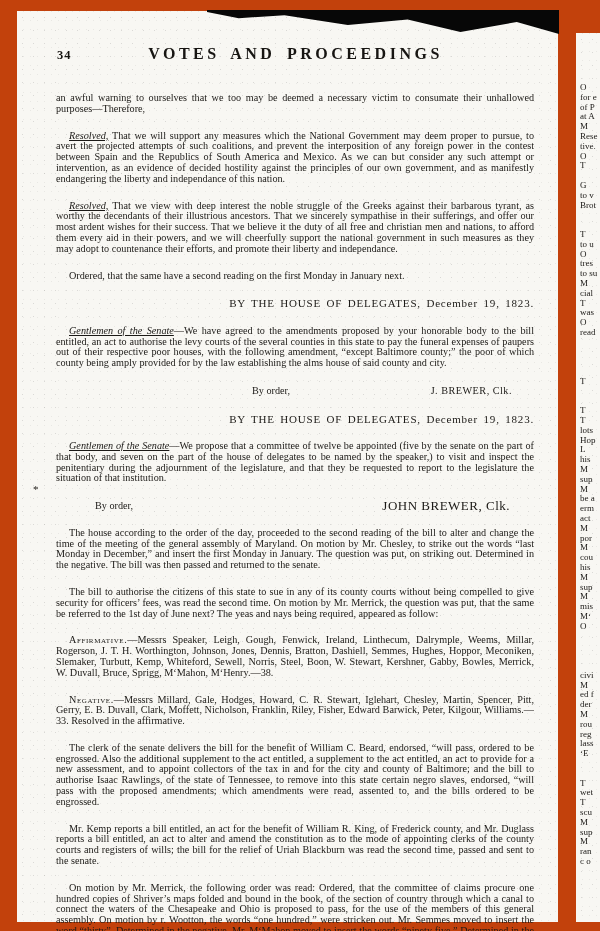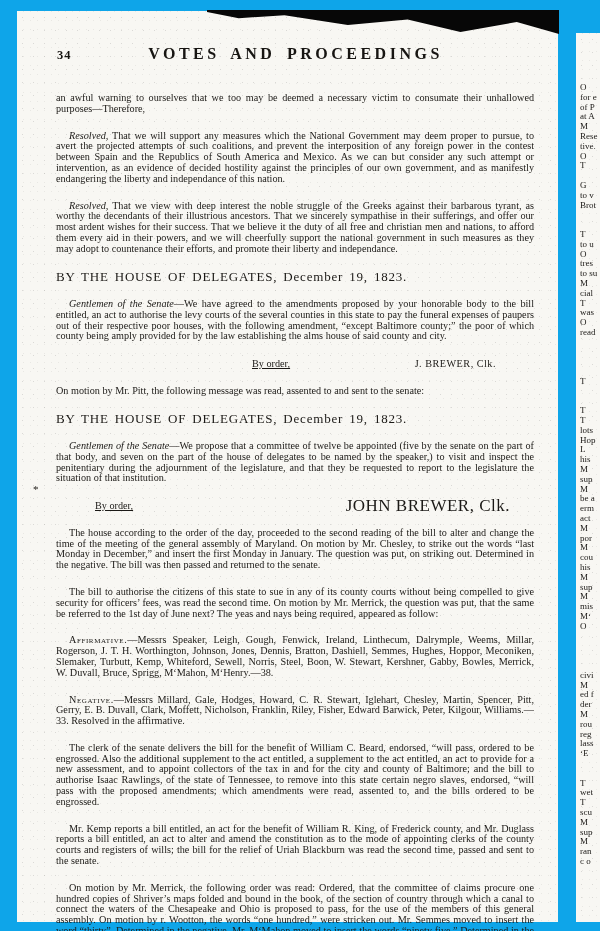--- a/index.html
+++ b/index.html
@@ -1,21 +1,21 @@
 <!DOCTYPE html>
 <html><head>
 <meta charset="utf-8">
 <style>
   html,body{margin:0;padding:0;}
   body{
     width:600px;height:931px;overflow:hidden;
     background:#070707;
     font-family:"Liberation Serif","DejaVu Serif",serif;
   }
-  .scan{position:relative;width:600px;height:931px;background:#0ea5e9;}
+  .scan{position:relative;width:600px;height:931px;background:#c2410c;}
   .paper{
     background-color:#f8f7f3;
     background-image:
       radial-gradient(rgba(60,60,60,.16) .6px, transparent .7px),
       radial-gradient(rgba(90,90,90,.10) .5px, transparent .6px);
     background-size:11px 13px, 7px 9px;
     background-position:0 0, 3px 5px;
   }
   .page-main{
     position:absolute;left:17px;top:11px;width:541px;height:911px;
@@ -36,33 +36,33 @@
     word-spacing:4px;
   }
   .textcol{
     margin:2px 8px 0 23px;
     font-size:10.2px;line-height:10.8px;
     text-align:justify;
     color:#1b1916;
   }
   .textcol p{margin:16px;padding:0;text-indent:13px;}
   .textcol p.noindent{text-indent:0;}
-  .lead-i{font-style:italic;}
+  .lead-i{font-style:italic;text-decoration:underline;}
   .lead-sc{font-variant:small-caps;letter-spacing:.6px;}
   .doc-head{
-    margin:0;text-align:left;text-indent:0 !important;
-    font-size:13px;letter-spacing:.8px;word-spacing:2px;line-height:12.5px;
+    margin:0;text-align:right;text-indent:0 !important;
+    font-size:11px;letter-spacing:.8px;word-spacing:2px;line-height:12.5px;
   }
   .byorder{display:flex;line-height:11.5px;}
-  .byorder .bo-left{white-space:nowrap;text-decoration:underline;}
+  .byorder .bo-left{white-space:nowrap;}
   .byorder .bo-right{margin-left:auto;white-space:nowrap;letter-spacing:.5px;}
   .byorder.bo1 .bo-left{margin-left:212px;}
-  .byorder.bo1 .bo-right{margin-right:54px;}
+  .byorder.bo1 .bo-right{margin-right:38px;}
   .byorder.bo2 .bo-left{margin-left:55px;}
-  .byorder.bo2 .bo-right{margin-right:40px;font-size:17px;}
+  .byorder.bo2 .bo-right{margin-right:40px;font-size:13px;}
   .margin-mark{
     position:absolute;left:16px;top:472px;font-size:11px;color:#23201c;
   }
   .sliver-page{
     position:absolute;left:576px;top:33px;width:24px;height:889px;
     color:#1b1916;overflow:hidden;
   }
   .sliver-lines{
     padding:50px 0 0 4px;
     font-size:9px;line-height:9.8px;
@@ -81,28 +81,28 @@
       <span class="page-number">34</span>
       <div class="page-title">VOTES AND PROCEEDINGS</div>
     </div>
 
     <span class="margin-mark">*</span>
 
     <div class="textcol">
       <p class="noindent"><span>an awful warning to ourselves that we too may be deemed a necessary victim to consumate their unhallowed purposes—Therefore,</span></p>
       <p><span class="lead-i">Resolved,</span><span> That we will support any measures which the National Government may deem proper to pursue, to avert the projected attempts of such coalitions, and prevent the interposition of any foreign power in the contest between Spain and the Republics of South America and Mexico.  As we can but consider any such attempt or intervention, as an evidence of decided hostility against the principles of our own government, and as manifestly endangering the liberty and independance of this nation.</span></p>
       <p><span class="lead-i">Resolved,</span><span> That we view with deep interest the noble struggle of the Greeks against their barbarous tyrant, as worthy the decendants of their illustrious ancestors.  That we sincerely sympathise in their sufferings, and offer our most ardent wishes for their success.  That we believe it the duty of all free and christian men and nations, to afford them every aid in their powers, and we will cheerfully support the national government in such measures as they may adopt to countenance their efforts, and promote their liberty and independance.</span></p>
+      <p><span>Ordered, that the same have a second reading on the first Monday in January next.</span></p>
 
       <p class="doc-head">BY THE HOUSE OF DELEGATES, December 19, 1823.</p>
       <p><span class="lead-i">Gentlemen of the Senate</span><span>—We have agreed to the amendments proposed by your honorable body to the bill entitled, an act to authorise the levy courts of the several counties in this state to pay the funeral expenses of paupers out of their respective poor houses, with the following amendment, “except Baltimore county;” the poor of which county being amply provided for by the law establishing the alms house of said county and city.</span></p>
       <div class="byorder bo1">
         <span class="bo-left">By order,</span>
         <span class="bo-right">J. BREWER, Clk.</span>
       </div>
-      <p class="noindent"><span>On motion by Mr. Pitt, the following message was read, assented to and sent to the senate:</span></p>
 
       <p class="doc-head">BY THE HOUSE OF DELEGATES, December 19, 1823.</p>
       <p><span class="lead-i">Gentlemen of the Senate</span><span>—We propose that a committee of twelve be appointed (five by the senate on the part of that body, and seven on the part of the house of delegates to be named by the speaker,) to visit and inspect the penitentiary during the adjournment of the legislature, and that they be requested to report to the legislature the situation of that institution.</span></p>
       <div class="byorder bo2">
         <span class="bo-left">By order,</span>
         <span class="bo-right">JOHN BREWER, Clk.</span>
       </div>
 
       <p><span>The house according to the order of the day, proceeded to the second reading of the bill to alter and change the time of the meeting of the general assembly of Maryland.  On motion by Mr. Chesley, to strike out the words “last Monday in December,” and insert the first Monday in January.  The question was put, on striking out.  Determined in the negative.  The bill was then passed and returned to the senate.</span></p>
       <p><span>The bill to authorise the citizens of this state to sue in any of its county courts without being compelled to give security for officers’ fees, was read the second time.  On motion by Mr. Merrick, the question was put, that the same be referred to the 1st day of June next?  The yeas and nays being required, appeared as follow:</span></p>

